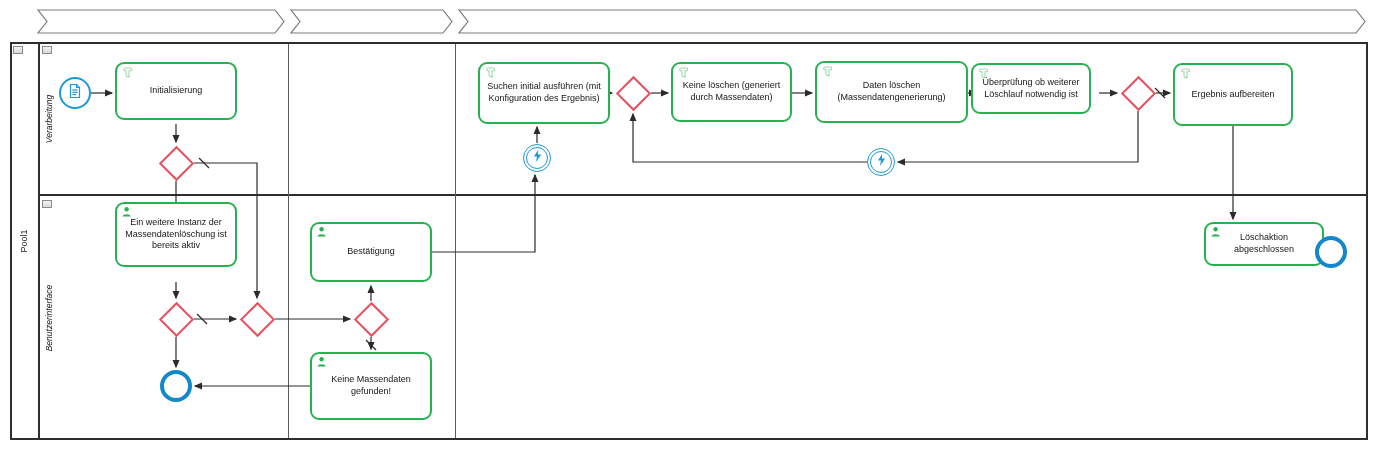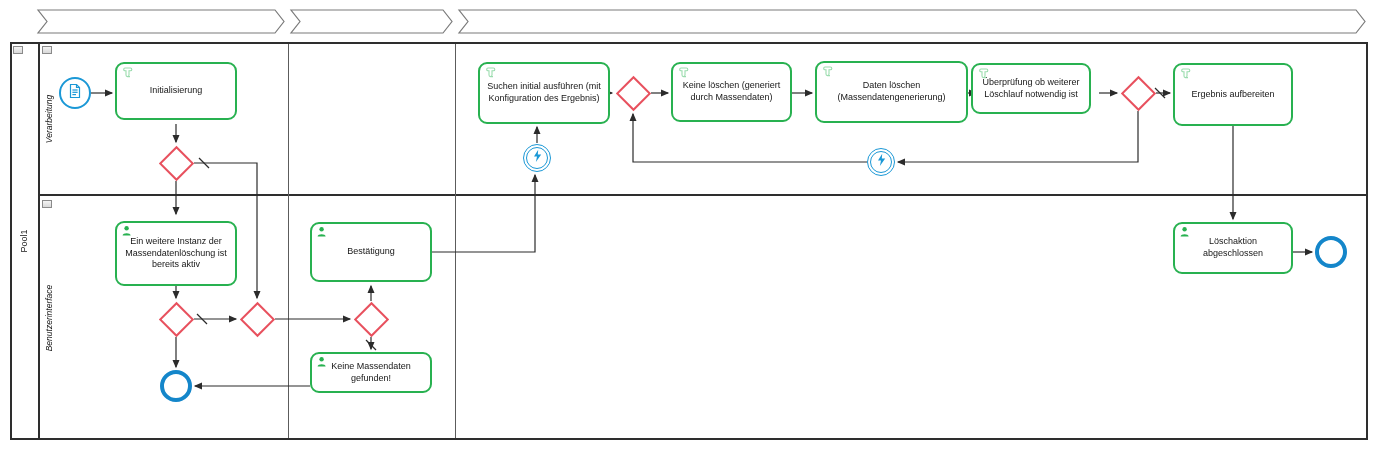--- a/index.html
+++ b/index.html
@@ -102,37 +102,37 @@
     </g>
   </svg>
 
   <div class="task" style="left:115px;top:62px;width:122px;height:58px">
     <span class="ticon"><svg width="12" height="12" viewBox="0 0 12 12" fill="none" stroke="#9bdcae" stroke-width="1.1">
           <path d="M4 2 H9.4 C10.3 2 10.8 2.6 10.8 3.4 C10.8 4.2 10.3 4.7 9.5 4.7 M4 2 C3.2 2 2.7 2.6 2.7 3.4 C2.7 4.2 3.2 4.7 4 4.7 H5 V9 C5 9.9 5.6 10.6 6.5 10.6 C7.4 10.6 8 9.9 8 9.1 V4.7 H9.5 M6.5 10.6 H9"></path>
         </svg></span>
     <span>Initialisierung</span>
   </div>
 
-  <div class="task" style="left:115px;top:221px;width:122px;height:65px">
+  <div class="task" style="left:115px;top:202px;width:122px;height:65px">
     <span class="ticon"><svg width="12" height="12" viewBox="0 0 12 12" fill="#28b150">
           <circle cx="5.6" cy="3.3" r="2.2"></circle>
           <path d="M1.6 10.6 C1.6 7.5 9.6 7.5 9.6 10.6 Z"></path>
         </svg></span>
     <span>Ein weitere Instanz der Massendatenlöschung ist bereits aktiv</span>
   </div>
 
   <div class="task" style="left:310px;top:222px;width:122px;height:60px">
     <span class="ticon"><svg width="12" height="12" viewBox="0 0 12 12" fill="#28b150">
           <circle cx="5.6" cy="3.3" r="2.2"></circle>
           <path d="M1.6 10.6 C1.6 7.5 9.6 7.5 9.6 10.6 Z"></path>
         </svg></span>
     <span>Bestätigung</span>
   </div>
 
-  <div class="task" style="left:310px;top:352px;width:122px;height:41px">
+  <div class="task" style="left:310px;top:352px;width:122px;height:68px">
     <span class="ticon"><svg width="12" height="12" viewBox="0 0 12 12" fill="#28b150">
           <circle cx="5.6" cy="3.3" r="2.2"></circle>
           <path d="M1.6 10.6 C1.6 7.5 9.6 7.5 9.6 10.6 Z"></path>
         </svg></span>
     <span>Keine Massendaten gefunden!</span>
   </div>
 
   <div class="task" style="left:478px;top:62px;width:132px;height:62px">
     <span class="ticon"><svg width="12" height="12" viewBox="0 0 12 12" fill="none" stroke="#9bdcae" stroke-width="1.1">
           <path d="M4 2 H9.4 C10.3 2 10.8 2.6 10.8 3.4 C10.8 4.2 10.3 4.7 9.5 4.7 M4 2 C3.2 2 2.7 2.6 2.7 3.4 C2.7 4.2 3.2 4.7 4 4.7 H5 V9 C5 9.9 5.6 10.6 6.5 10.6 C7.4 10.6 8 9.9 8 9.1 V4.7 H9.5 M6.5 10.6 H9"></path>
@@ -161,21 +161,21 @@
     <span>Überprüfung ob weiterer Löschlauf notwendig ist</span>
   </div>
 
   <div class="task" style="left:1173px;top:63px;width:120px;height:63px">
     <span class="ticon"><svg width="12" height="12" viewBox="0 0 12 12" fill="none" stroke="#9bdcae" stroke-width="1.1">
           <path d="M4 2 H9.4 C10.3 2 10.8 2.6 10.8 3.4 C10.8 4.2 10.3 4.7 9.5 4.7 M4 2 C3.2 2 2.7 2.6 2.7 3.4 C2.7 4.2 3.2 4.7 4 4.7 H5 V9 C5 9.9 5.6 10.6 6.5 10.6 C7.4 10.6 8 9.9 8 9.1 V4.7 H9.5 M6.5 10.6 H9"></path>
         </svg></span>
     <span>Ergebnis aufbereiten</span>
   </div>
 
-  <div class="task" style="left:1173px;top:222px;width:120px;height:52px">
+  <div class="task" style="left:1204px;top:222px;width:120px;height:44px">
     <span class="ticon"><svg width="12" height="12" viewBox="0 0 12 12" fill="#28b150">
           <circle cx="5.6" cy="3.3" r="2.2"></circle>
           <path d="M1.6 10.6 C1.6 7.5 9.6 7.5 9.6 10.6 Z"></path>
         </svg></span>
     <span>Löschaktion abgeschlossen</span>
   </div>
 
   <div class="gateway" style="left:163.5px;top:150.5px"></div>
   <div class="gateway" style="left:163.5px;top:306.5px"></div>
   <div class="gateway" style="left:244.5px;top:306.5px"></div>

